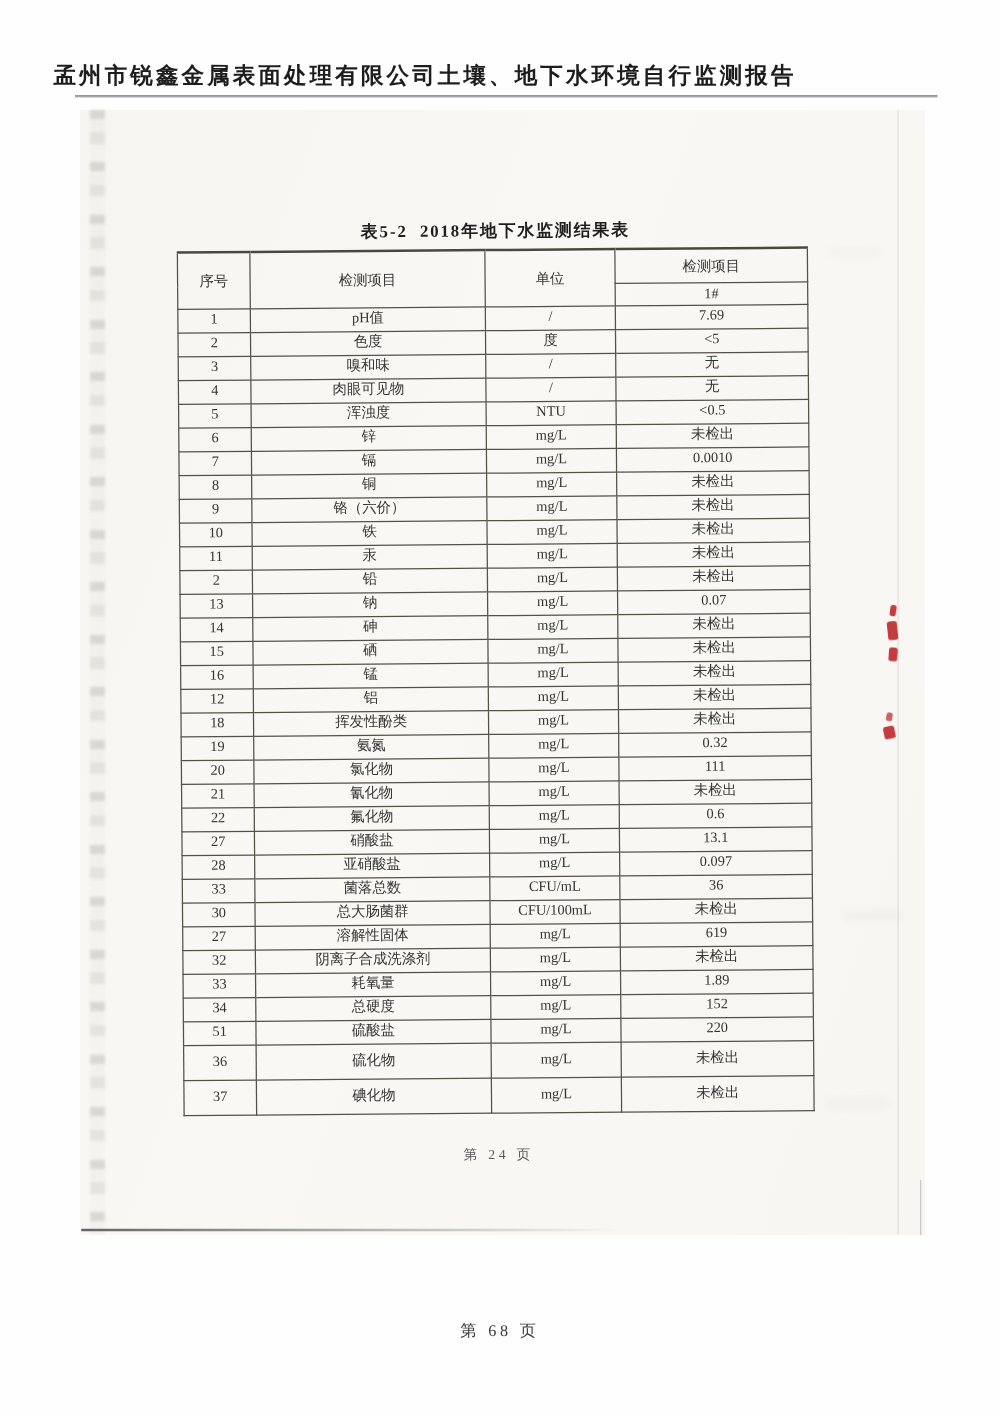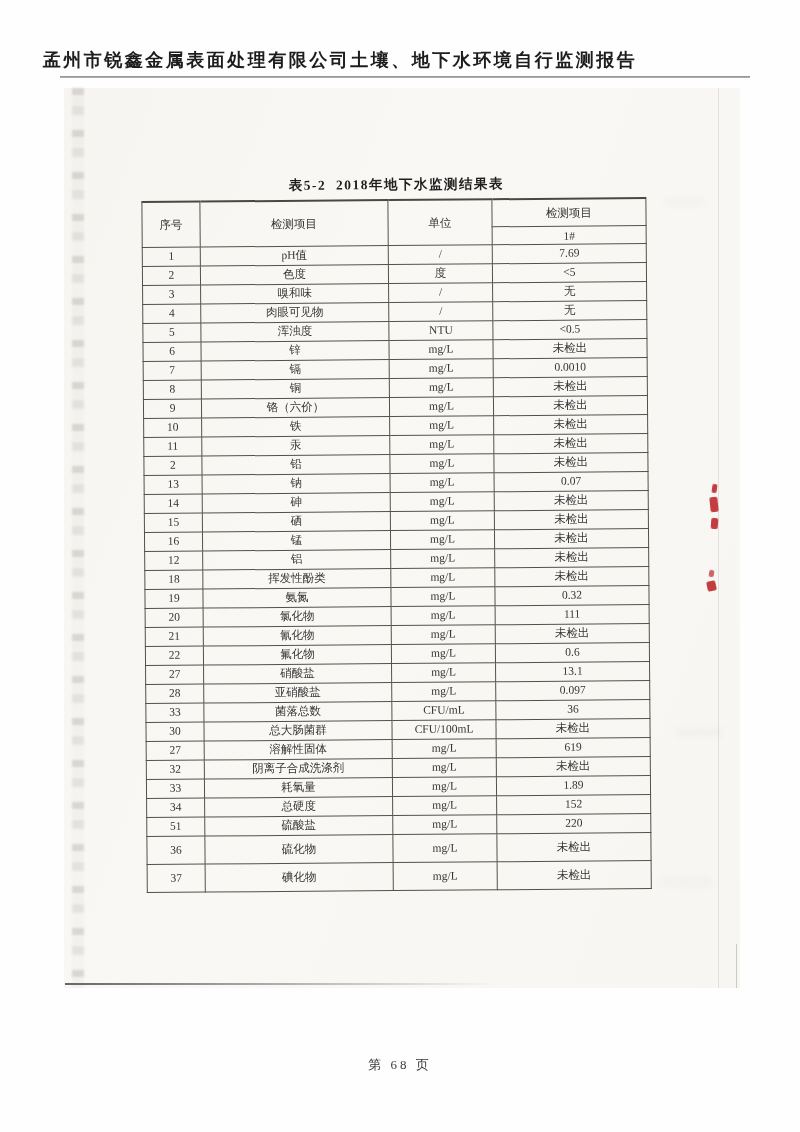--- a/index.html
+++ b/index.html
@@ -319,15 +319,16 @@
           <tr>
             <td>37</td>
             <td>碘化物</td>
             <td>mg/L</td>
             <td>未检出</td>
           </tr>
         </tbody>
     </table>
   </div>
 
+  <div class="inner-page-num">第 24 页</div>
 </div>
 
 <div class="page-number">第 68 页</div>
 
 </body></html>

